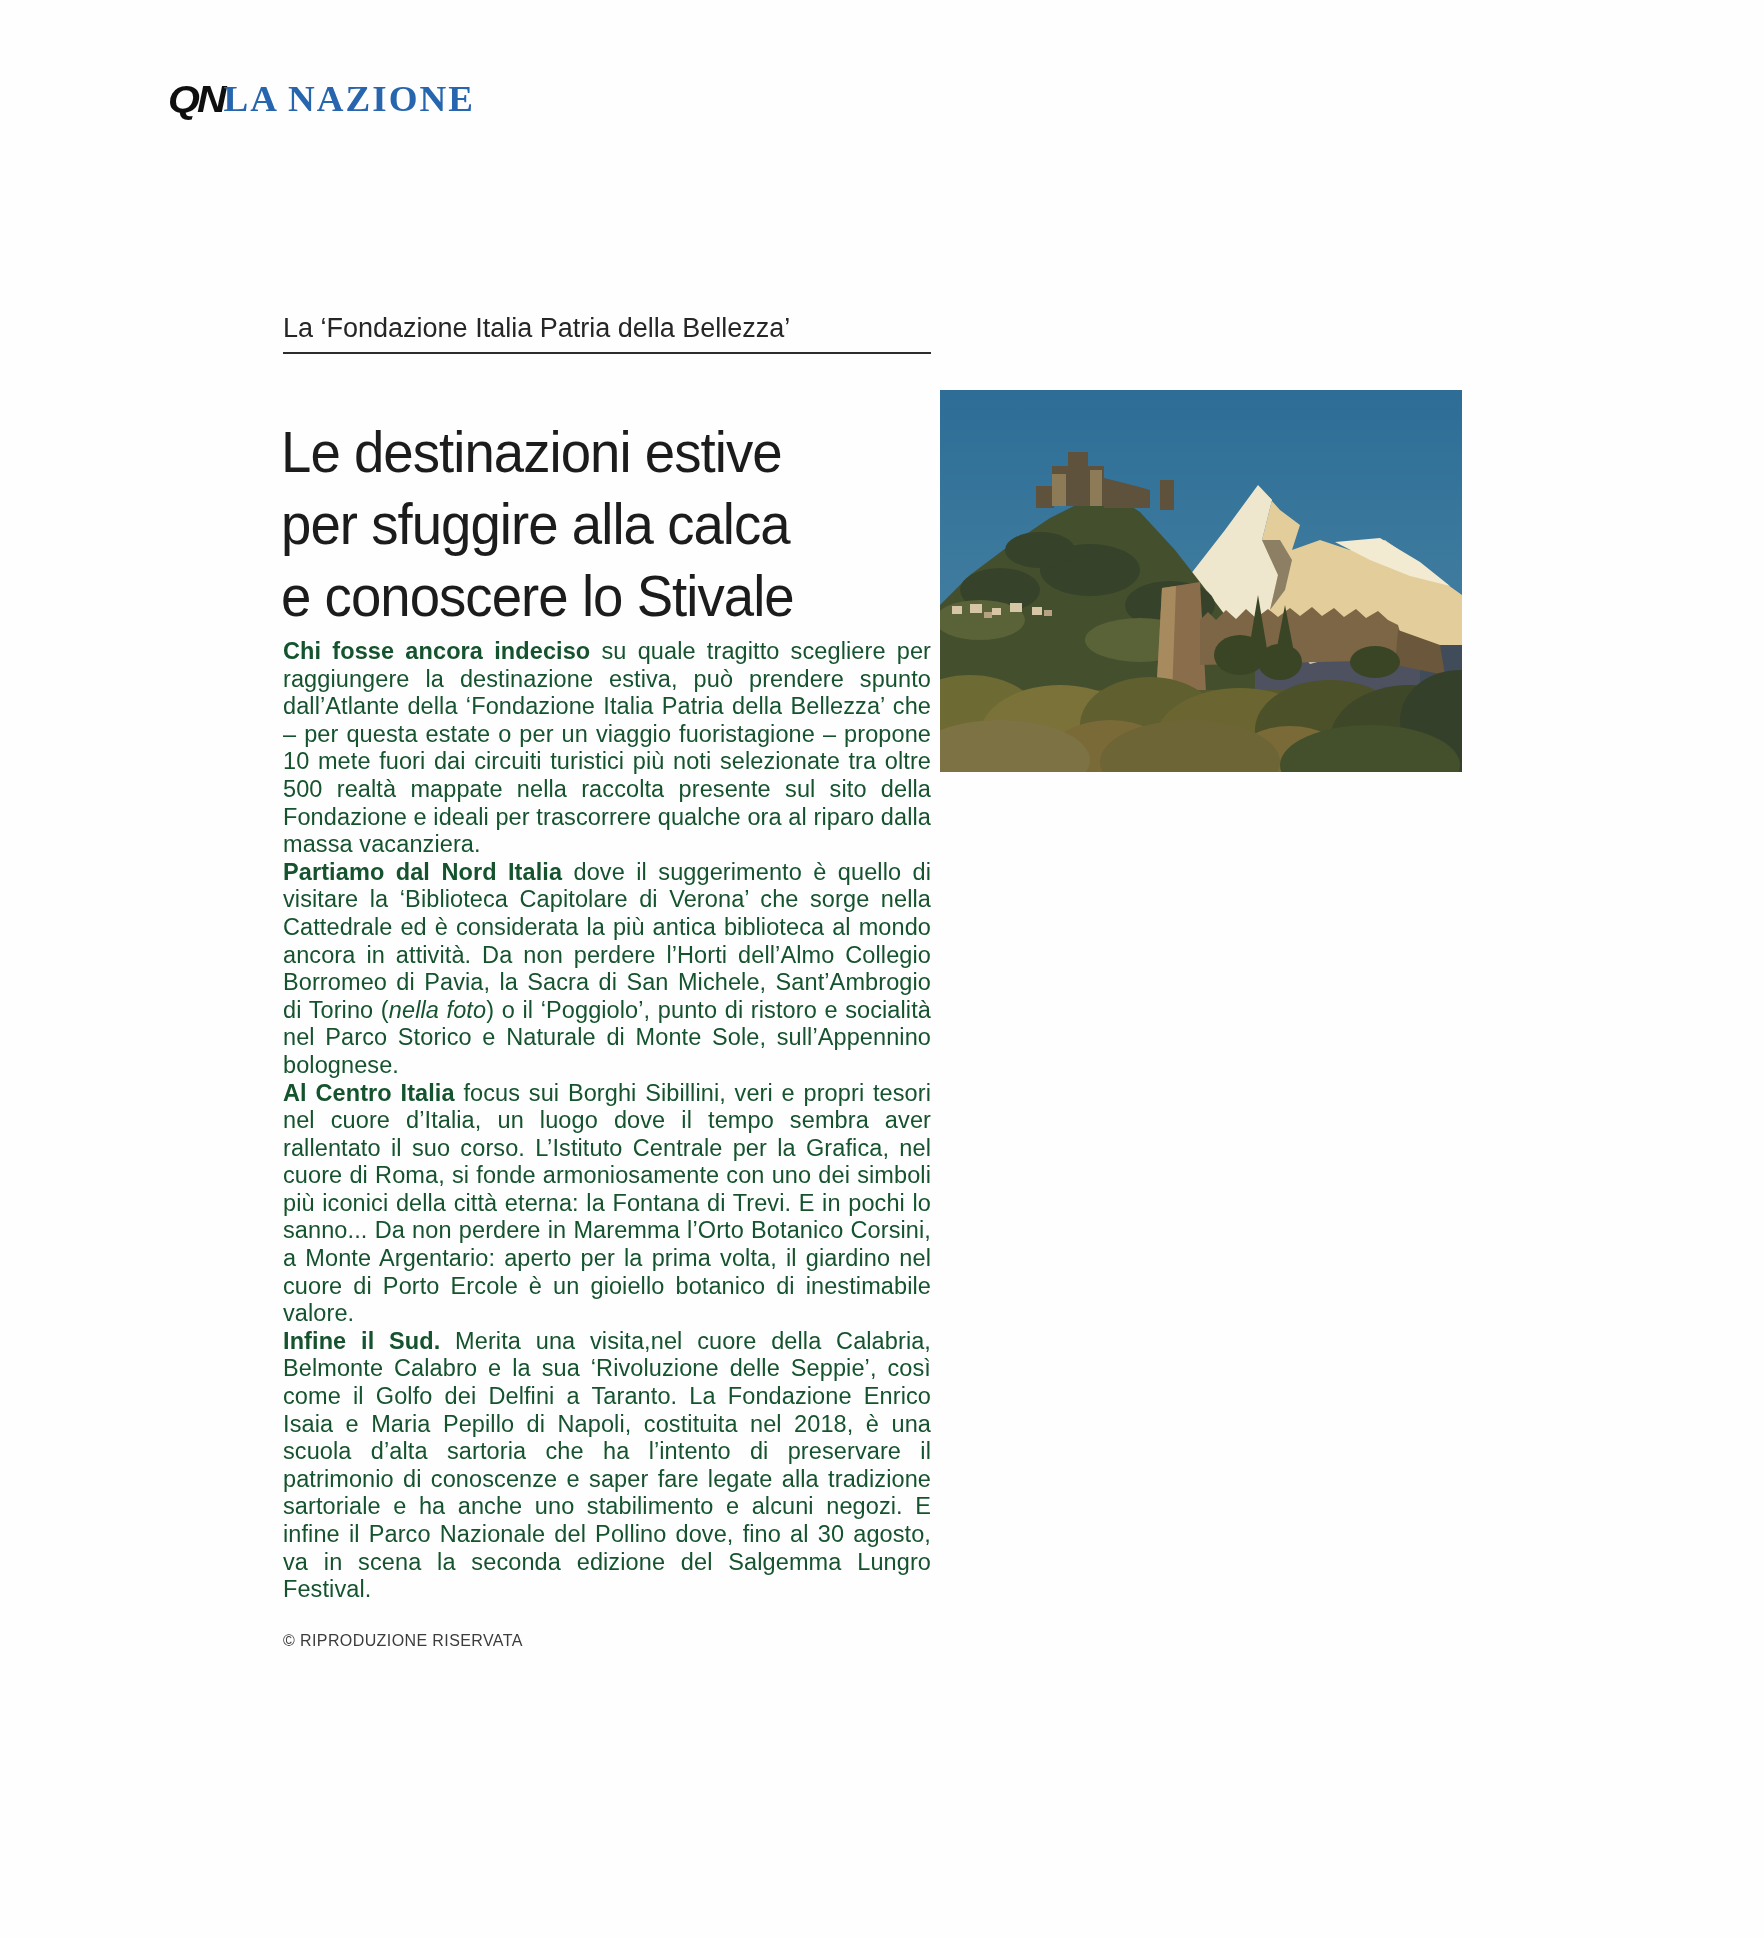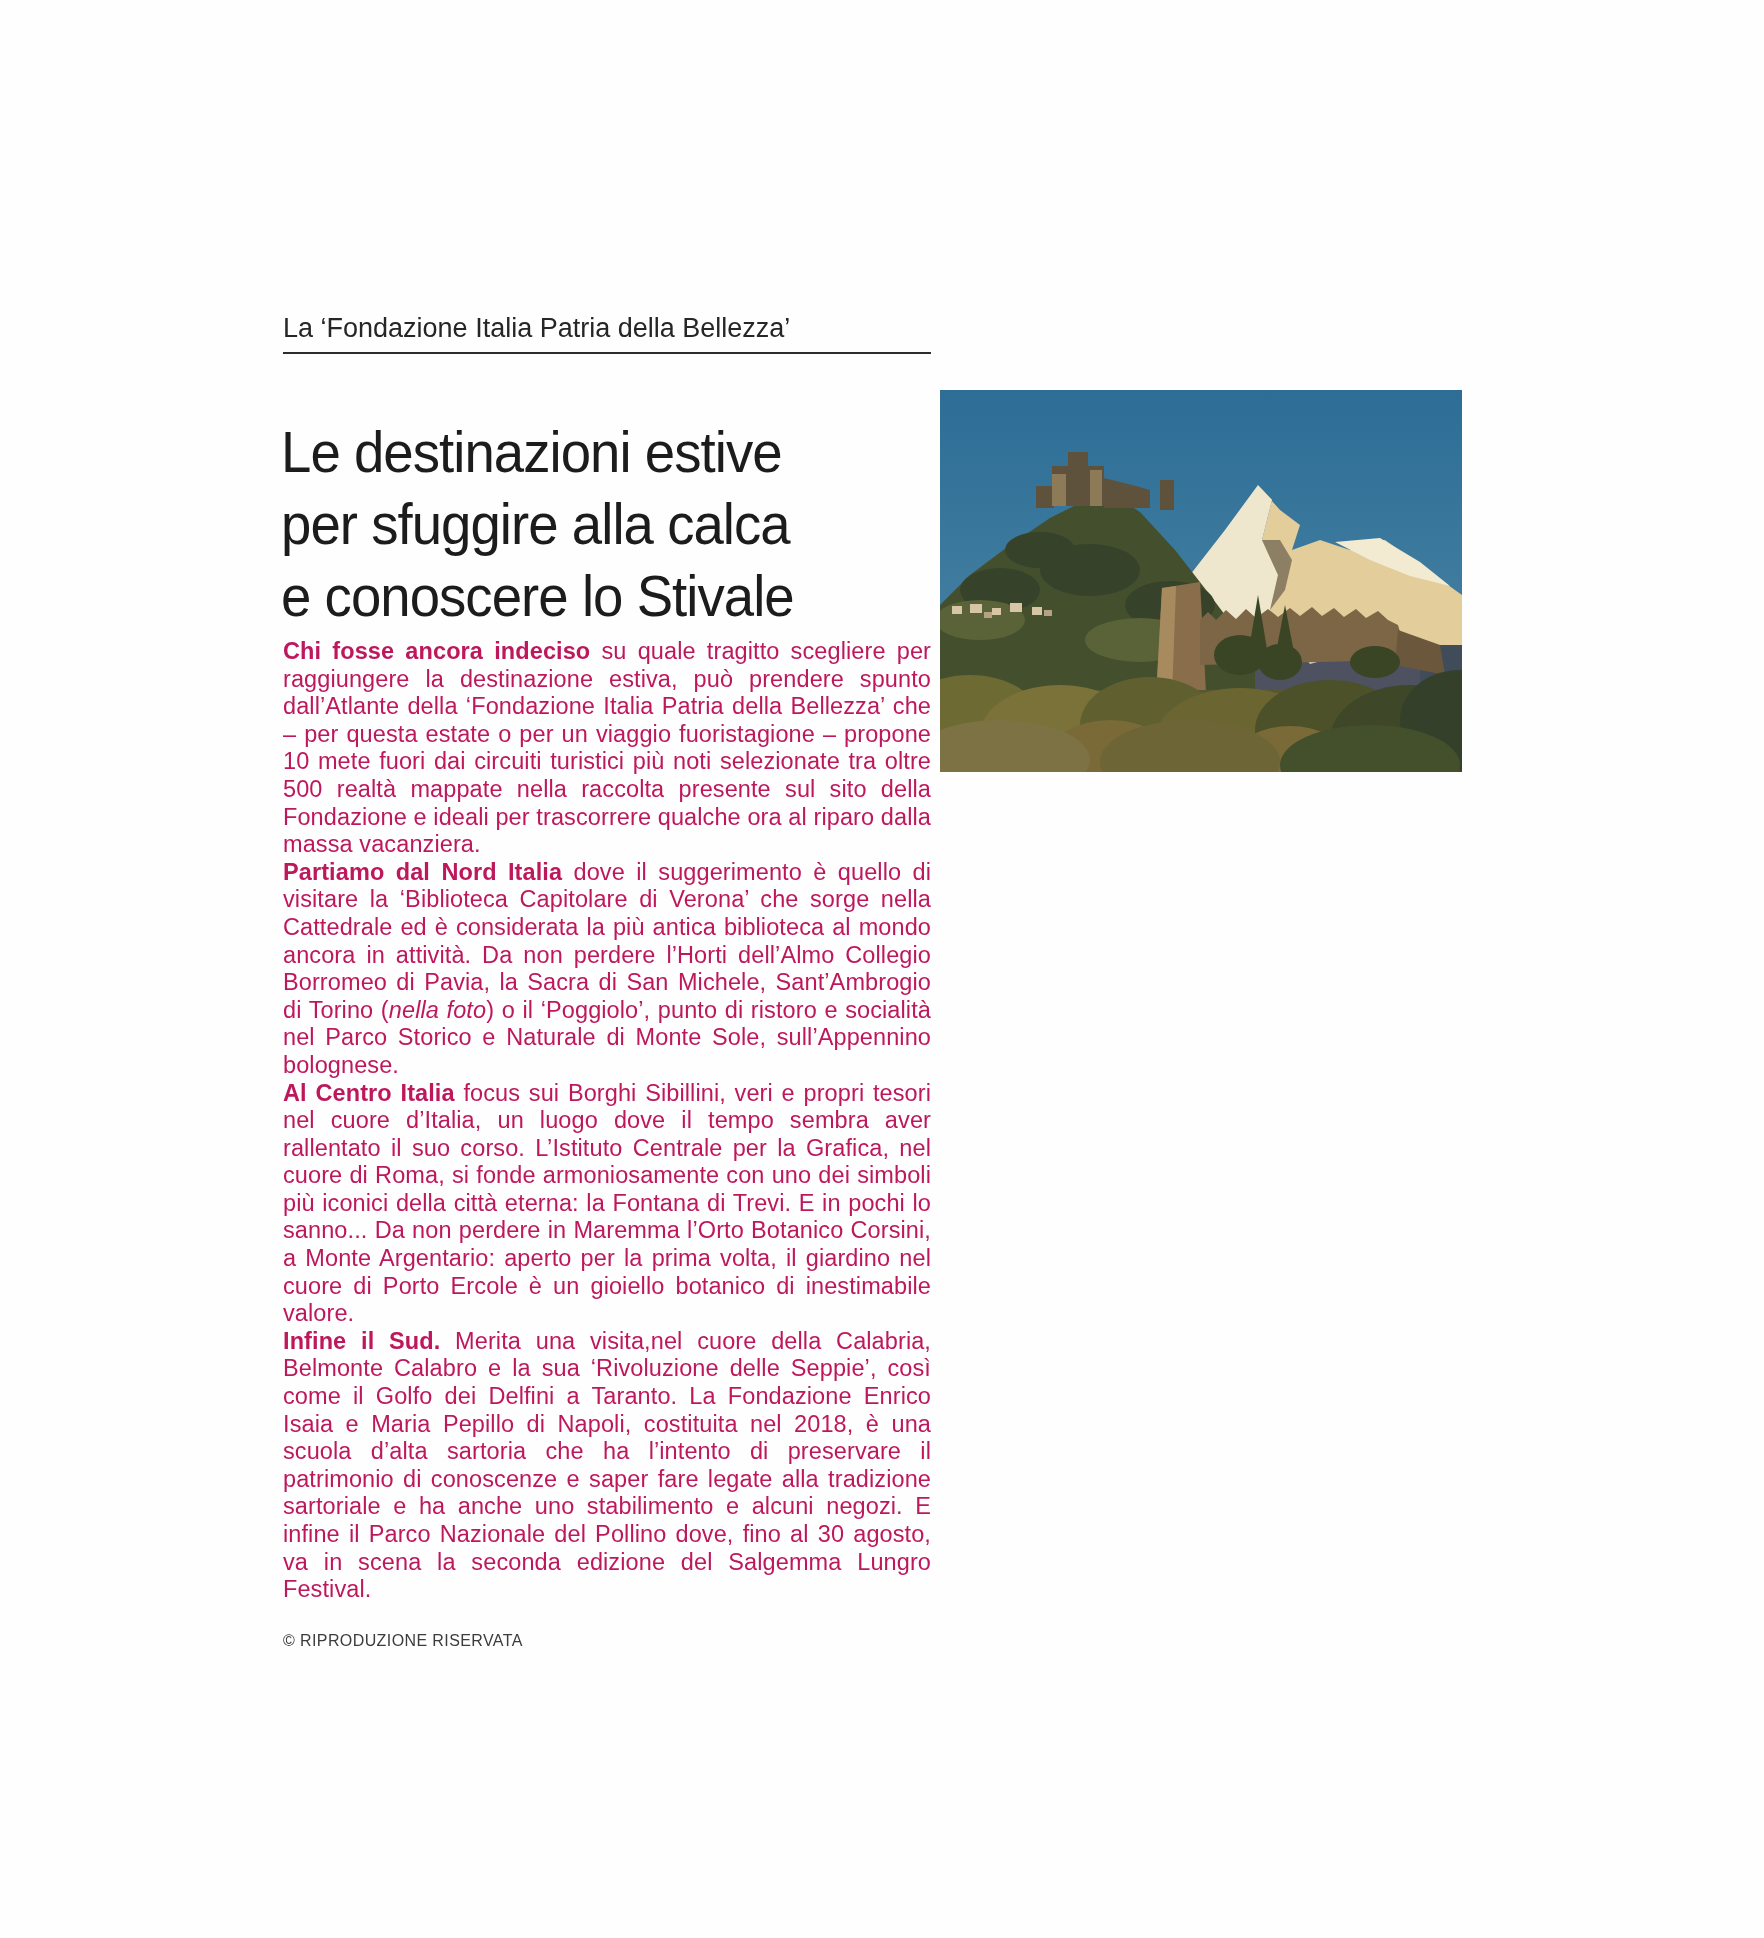--- a/index.html
+++ b/index.html
@@ -30,37 +30,41 @@
     position:absolute; left:281px; top:416px; width:760px; margin:0;
     font-size:58px; line-height:72px; font-weight:400; letter-spacing:-1px;
     color:#1c1c1c; transform:scaleX(0.94); transform-origin:left top;
   }
   .hl { display:block; }
 
   
   .body-col { position:absolute; left:283px; top:638px; width:648px; }
   .body-par {
     margin:0; font-size:23.5px; line-height:27.6px; text-align:justify;
-    color:#be185d; letter-spacing:0.1px;
+    color:#14532d; letter-spacing:0.1px;
   }
   .seg-bold { font-weight:700; }
   .seg-italic { font-style:italic; }
   .copyright {
     margin-top:28px; text-align:left; font-size:16px; color:#3c3c3c; letter-spacing:0.4px;
   }
 
   
   .photo { position:absolute; left:940px; top:390px; width:522px; height:382px; }
   .photo svg { display:block; width:100%; height:100%; }
 </style>
 </head>
 <body>
 
 <div class="page">
 
+  <div class="masthead">
+    <span class="qn">QN</span>
+    <span class="paper-name">LA NAZIONE</span>
+  </div>
 
   <div class="kicker kicker1">La ‘Fondazione Italia Patria della Bellezza’</div>
   <div class="kicker-rule"></div>
 
   <h1 class="headline">
     <span class="hl">Le destinazioni estive</span>
     <span class="hl">per sfuggire alla calca</span>
     <span class="hl">e conoscere lo Stivale</span>
   </h1>
 

